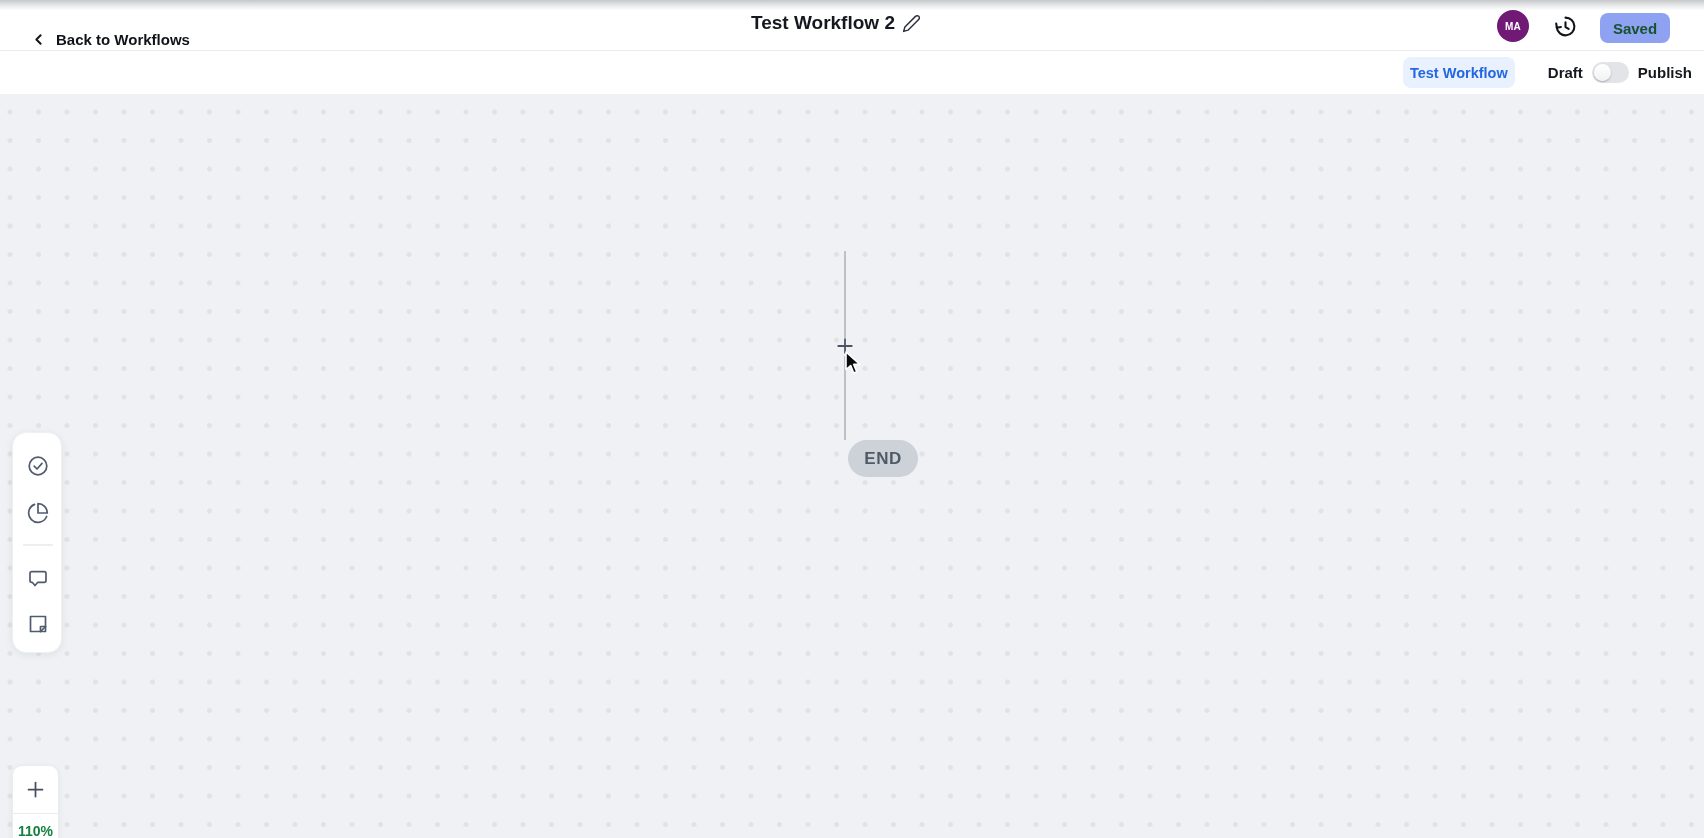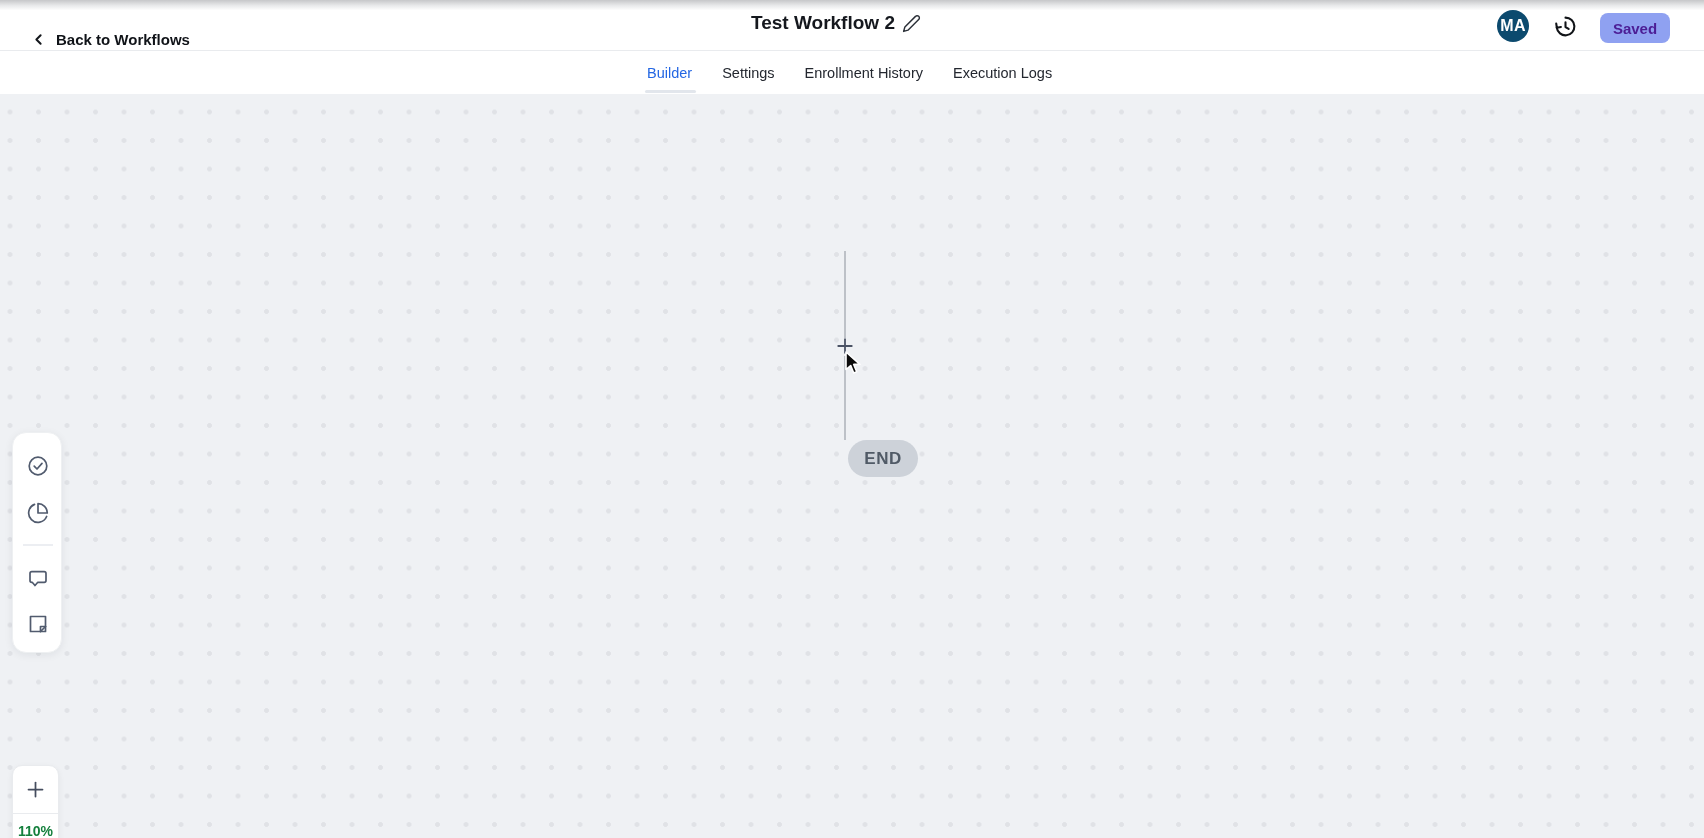--- a/index.html
+++ b/index.html
@@ -24,27 +24,27 @@
     cursor:pointer; color:#101318; font-size:15px; font-weight:700;margin-top:15px;
   }
   .title-group {
     position:absolute; left:836px; top:12px; transform:translateX(-50%);
     display:flex; align-items:center; gap:7px;
   }
   .wf-title { font-size:19px; font-weight:700; color:#15181e; white-space:nowrap; }
   .icon-btn { display:flex; align-items:center; justify-content:center; cursor:pointer; background:none; border:none; }
   .avatar {
     position:absolute; left:1497px; top:10px; width:32px; height:32px; border-radius:50%;
-    background:#0c4a6e; color:#ffffff; font-size:16px; font-weight:700;
+    background:#701a75; color:#ffffff; font-size:10px; font-weight:700;
     display:flex; align-items:center; justify-content:center; cursor:pointer; letter-spacing:.3px;
   }
   .history-btn { position:absolute; left:1552px; top:13px; width:26px; height:26px; }
   .saved-btn {
     position:absolute; left:1600px; top:13px; width:70px; height:30px;
-    background:#8fa1f1; border:none; border-radius:8px; color:#4c1d95;
+    background:#8fa1f1; border:none; border-radius:8px; color:#14532d;
     font-size:15px; font-weight:700; font-family:inherit; cursor:default;
   }
   
   .tabbar {
     position:absolute; top:51px; left:0; width:100%; height:43px; background:#ffffff; z-index:3;
   }
   .tabs { position:absolute; left:647px; top:0; height:100%; display:flex; gap:30px; align-items:center; }
   .tab {
     position:relative; height:100%; display:flex; align-items:center;
     font-size:14.5px; font-weight:500; color:#23272f; cursor:pointer; white-space:nowrap;
@@ -154,27 +154,29 @@
         <path d="M12 3.5a8.5 8.5 0 1 1-8.4 9.6"></path>
         <polyline points="3.1 9.2 3.7 13.2 7.6 12.5"></polyline>
         <polyline points="12 8 12 12.5 15 14.3"></polyline>
       </svg>
     </span>
 
     <button class="saved-btn">Saved</button>
   </div>
 
   <div class="tabbar">
-    <div class="tabs">
-      <div class="tab active">Builder</div>
-      <div class="tab">Settings</div>
-      <div class="tab">Enrollment History</div>
-      <div class="tab">Execution Logs</div>
-    </div>
-
+
+    <div class="tabbar-right">
+      <button class="test-wf-btn">Test Workflow</button>
+      <span class="toggle-label">Draft</span>
+      <div class="toggle">
+        <div class="toggle-knob"></div>
+      </div>
+      <span class="toggle-label">Publish</span>
+    </div>
   </div>
 
   <div class="canvas">
 
 
     <div class="edge-seg" style="top:157px; height:87px;"></div>
     <div class="edge-seg" style="top:262px; height:84px;"></div>
 
     <span class="edge-plus">
       <svg width="18" height="18" viewBox="0 0 24 24" fill="none" stroke="#4b5365" stroke-width="2.4" stroke-linecap="round">

